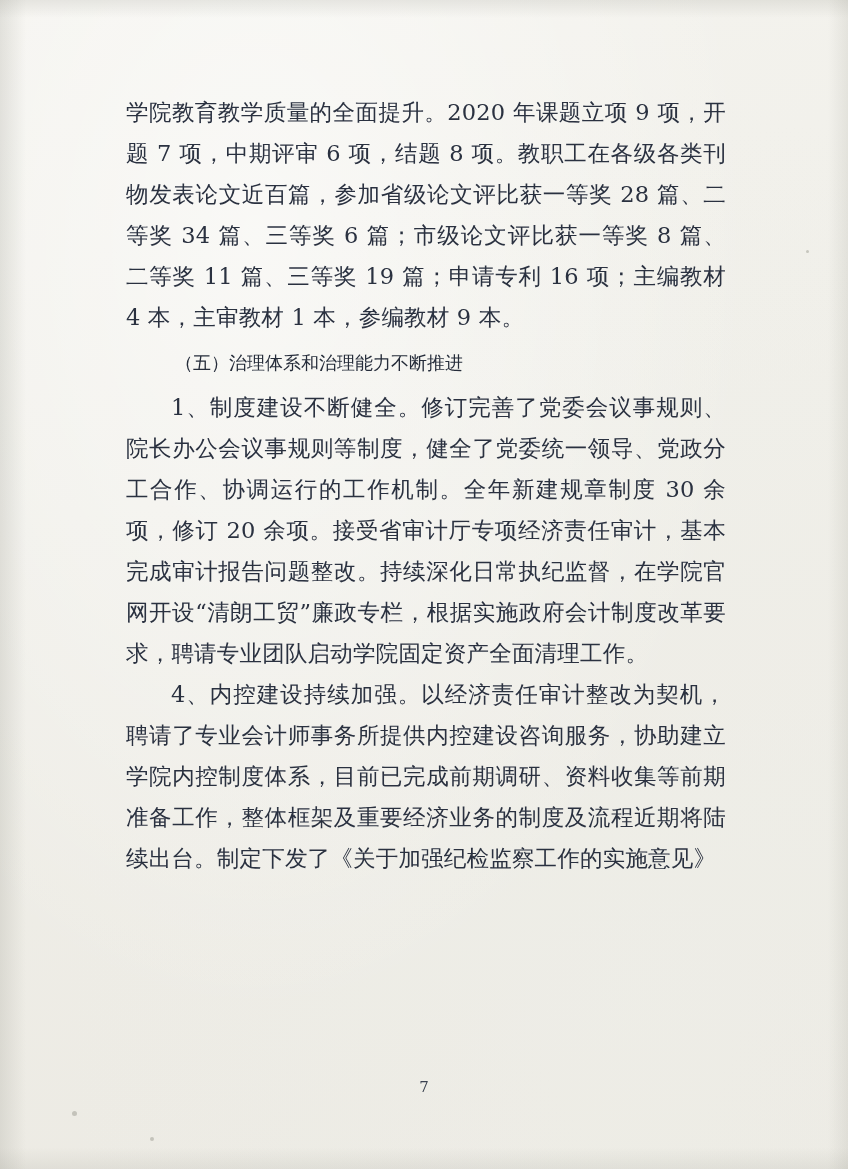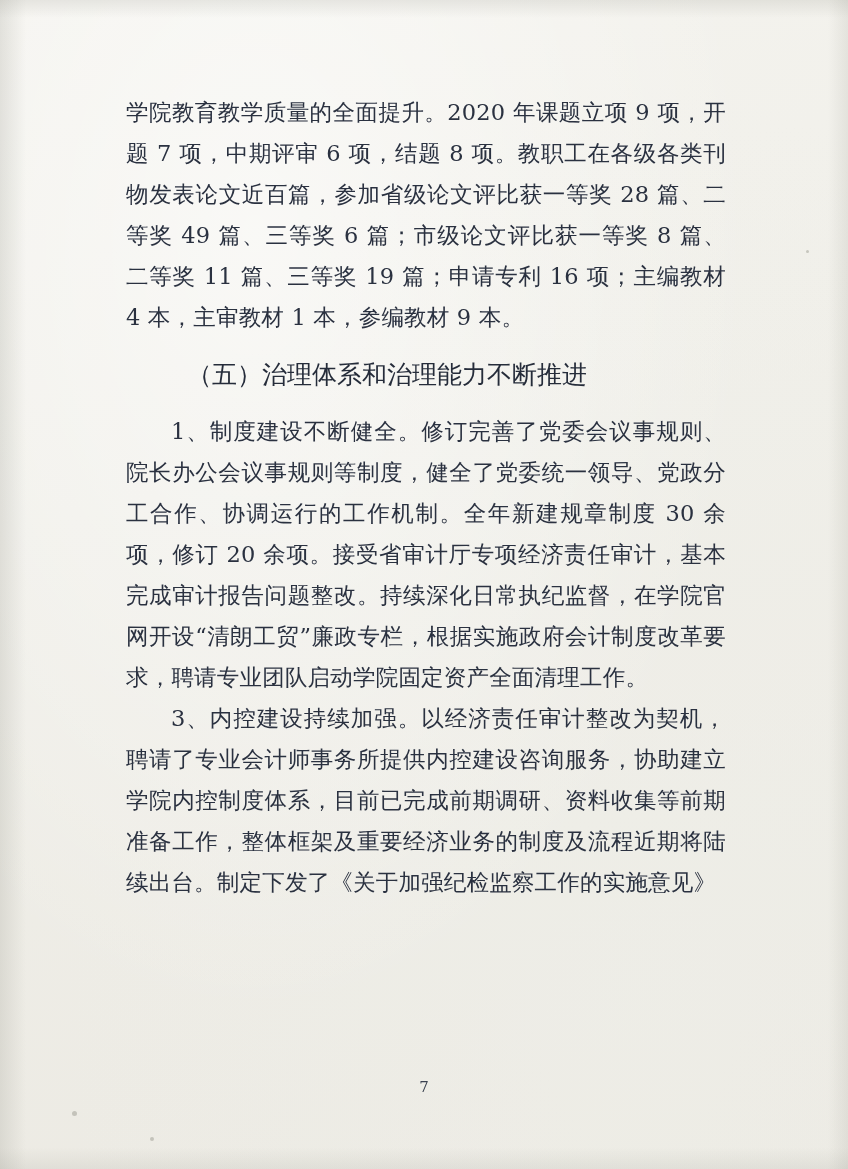--- a/index.html
+++ b/index.html
@@ -68,22 +68,22 @@
     color: #2a3140;
     letter-spacing: 0.2px;
     text-align: justify;
     text-justify: inter-ideograph;
     font-family: "DejaVu Serif", "Liberation Serif", serif;
   }
   p.indent {
     text-indent: 45px;
   }
   .heading {
-    margin: 16px;
-    font-size: 25px;
+    margin: 4px;
+    font-size: 18px;
     line-height: 41px;
     color: #252c3a;
     text-indent: 45px;
     font-family: "DejaVu Serif", "Liberation Serif", serif;
   }
 
   .footer-pagenum {
     position: absolute;
     left: 0;
     right: 0;
@@ -101,20 +101,20 @@
   <div class="edge-shadow-left"></div>
   <div class="edge-shadow-top"></div>
   <div class="edge-shadow-right"></div>
   <div class="edge-shadow-bottom"></div>
 
   <div class="speck" style="left:72px; top:1111px; width:5px; height:5px;"></div>
   <div class="speck" style="left:150px; top:1137px; width:4px; height:4px;"></div>
   <div class="speck" style="left:806px; top:250px; width:3px; height:3px;"></div>
 
   <div class="content">
-    <p class="para">学院教育教学质量的全面提升。2020 年课题立项 9 项，开题 7 项，中期评审 6 项，结题 8 项。教职工在各级各类刊物发表论文近百篇，参加省级论文评比获一等奖 28 篇、二等奖 49 篇、三等奖 6 篇；市级论文评比获一等奖 8 篇、二等奖 11 篇、三等奖 19 篇；申请专利 16 项；主编教材 4 本，主审教材 1 本，参编教材 9 本。</p>
+    <p class="para">学院教育教学质量的全面提升。2020 年课题立项 9 项，开题 7 项，中期评审 6 项，结题 8 项。教职工在各级各类刊物发表论文近百篇，参加省级论文评比获一等奖 28 篇、二等奖 34 篇、三等奖 6 篇；市级论文评比获一等奖 8 篇、二等奖 11 篇、三等奖 19 篇；申请专利 16 项；主编教材 4 本，主审教材 1 本，参编教材 9 本。</p>
     <p class="heading">（五）治理体系和治理能力不断推进</p>
     <p class="para indent">1、制度建设不断健全。修订完善了党委会议事规则、院长办公会议事规则等制度，健全了党委统一领导、党政分工合作、协调运行的工作机制。全年新建规章制度 30 余项，修订 20 余项。接受省审计厅专项经济责任审计，基本完成审计报告问题整改。持续深化日常执纪监督，在学院官网开设“清朗工贸”廉政专栏，根据实施政府会计制度改革要求，聘请专业团队启动学院固定资产全面清理工作。</p>
-    <p class="para indent">3、内控建设持续加强。以经济责任审计整改为契机，聘请了专业会计师事务所提供内控建设咨询服务，协助建立学院内控制度体系，目前已完成前期调研、资料收集等前期准备工作，整体框架及重要经济业务的制度及流程近期将陆续出台。制定下发了《关于加强纪检监察工作的实施意见》</p>
+    <p class="para indent">4、内控建设持续加强。以经济责任审计整改为契机，聘请了专业会计师事务所提供内控建设咨询服务，协助建立学院内控制度体系，目前已完成前期调研、资料收集等前期准备工作，整体框架及重要经济业务的制度及流程近期将陆续出台。制定下发了《关于加强纪检监察工作的实施意见》</p>
   </div>
 
   <div class="footer-pagenum">7</div>
 </div>
 
 </body></html>

